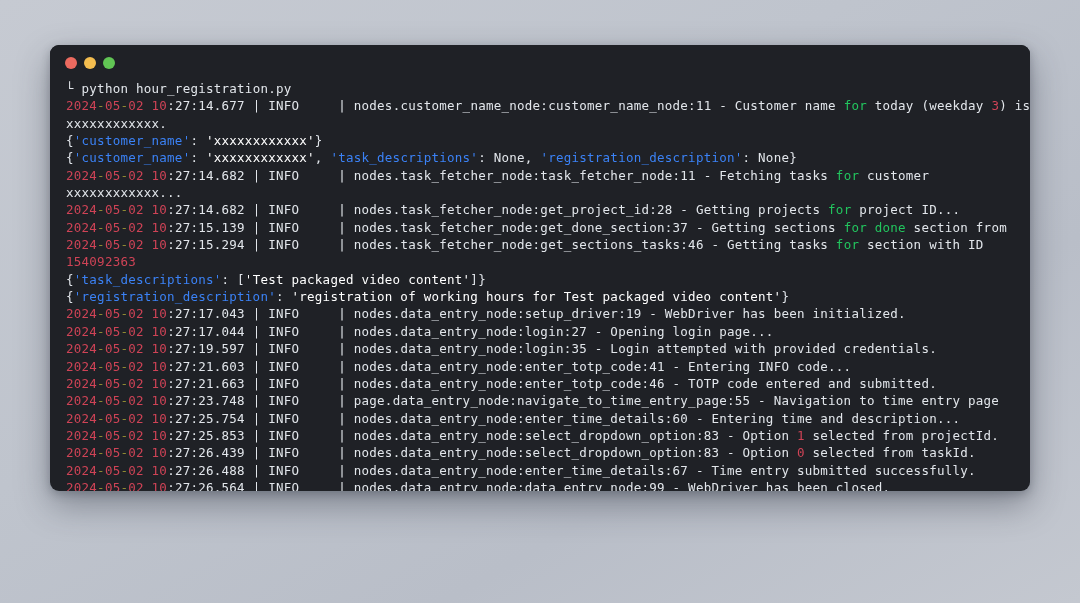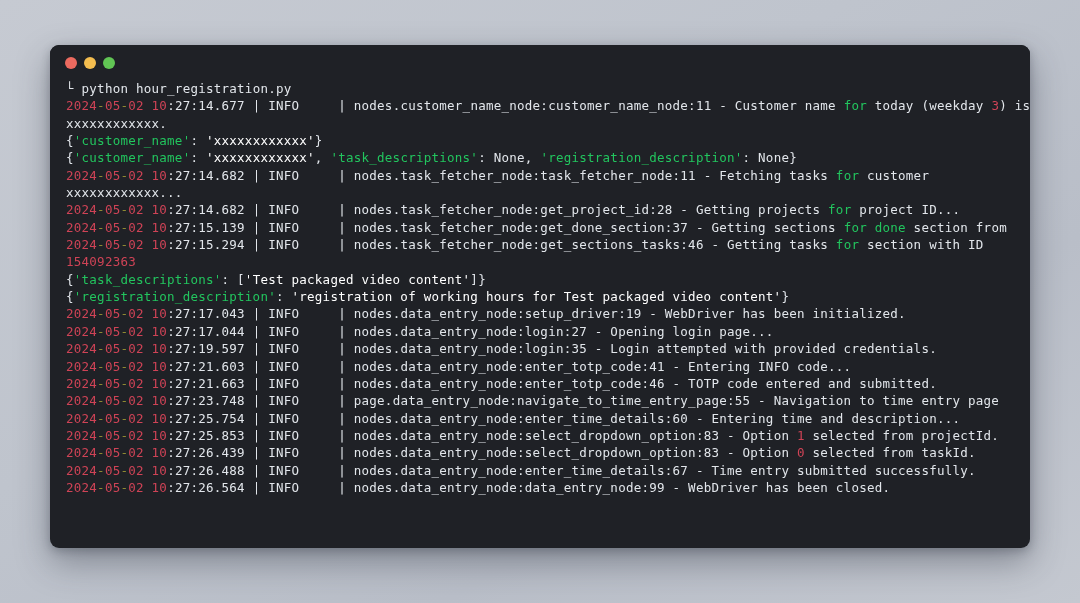--- a/index.html
+++ b/index.html
@@ -13,21 +13,21 @@
   body {
     background: linear-gradient(150deg, #c6cad2 0%, #bfc4cd 40%, #b9bec8 70%, #c4c8d0 100%);
     font-family: "DejaVu Sans Mono", "Liberation Mono", monospace;
   }
 
   #window {
     position: absolute;
     left: 50px;
     top: 45px;
     width: 980px;
-    height: 503px;
+    height: 446px;
     background: #1f2126;
     border-radius: 9px;
     box-shadow: 0 14px 34px rgba(40,46,58,0.40), 0 3px 10px rgba(40,46,58,0.28);
     overflow: hidden;
   }
 
   #titlebar {
     height: 35px;
     position: relative;
     background: #1f2126;
@@ -56,21 +56,21 @@
     line-height: 17.35px;
     white-space: pre;
     color: #d8dde3;
     letter-spacing: 0.02em;
   }
 
   
   .c-white   { color: #e2e6eb; }
   .c-num     { color: #cf4356; }   
   .c-dash    { color: #8f8a33; }   
-  .c-key     { color: #22c55e; text-align: center; }   
+  .c-key     { color: #3b82f6; text-align: center; }   
   .c-str     { color: #ffffff; }
   .c-kw      { color: #22c55e; }
 </style>
 </head>
 <body>
 
 <div id="window">
 
   <div id="titlebar">
     <span class="dot close"></span>

